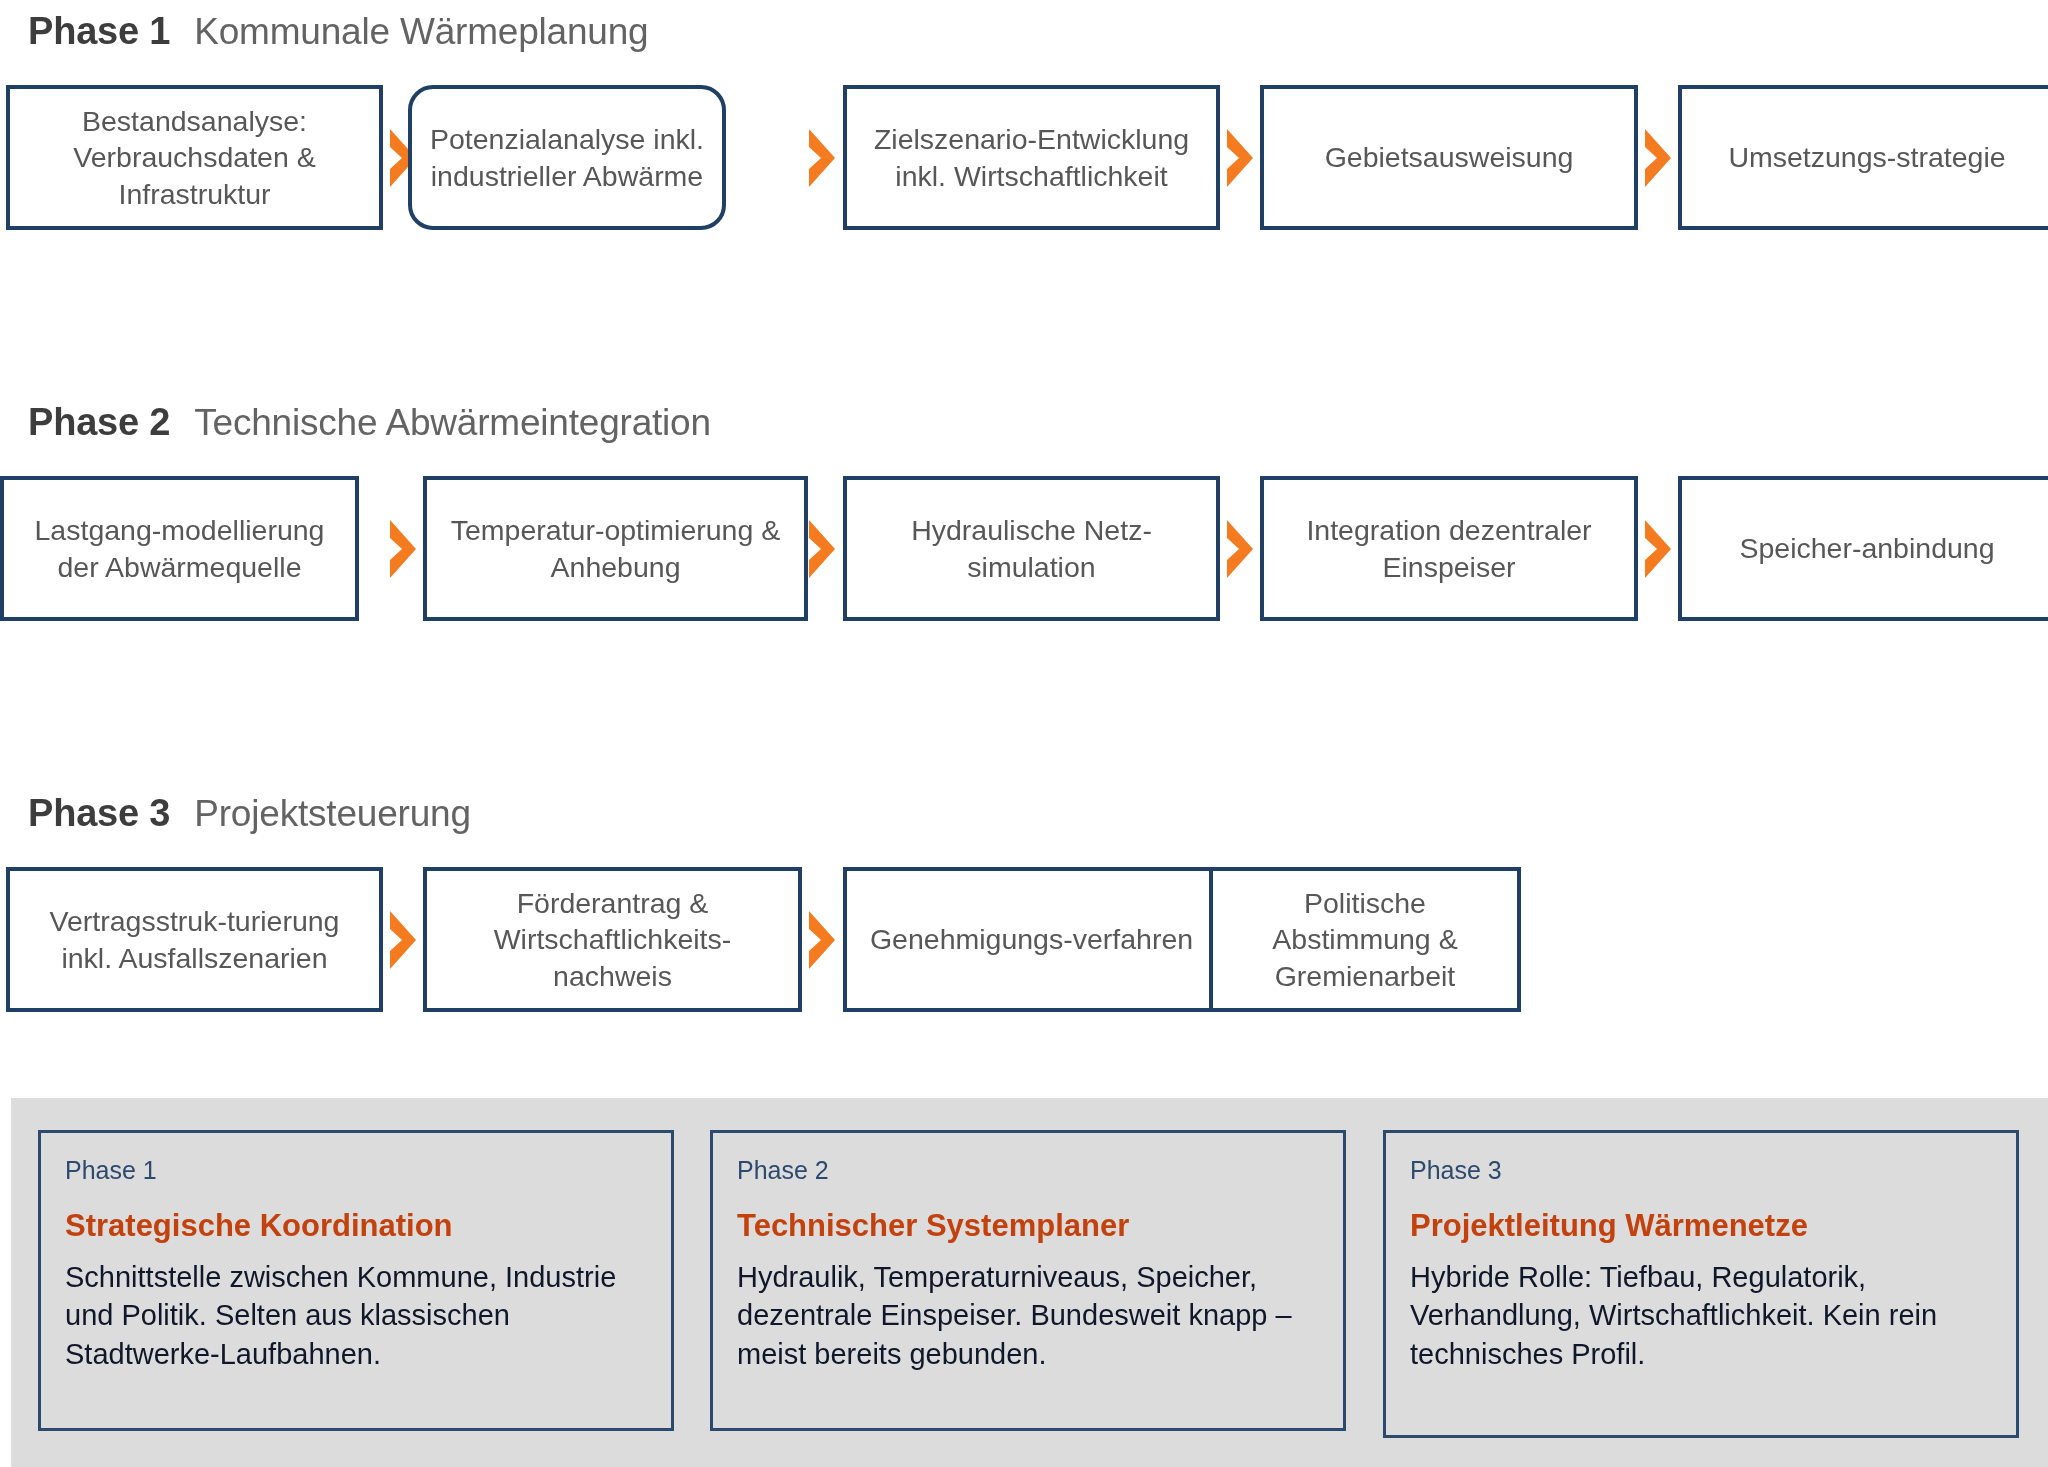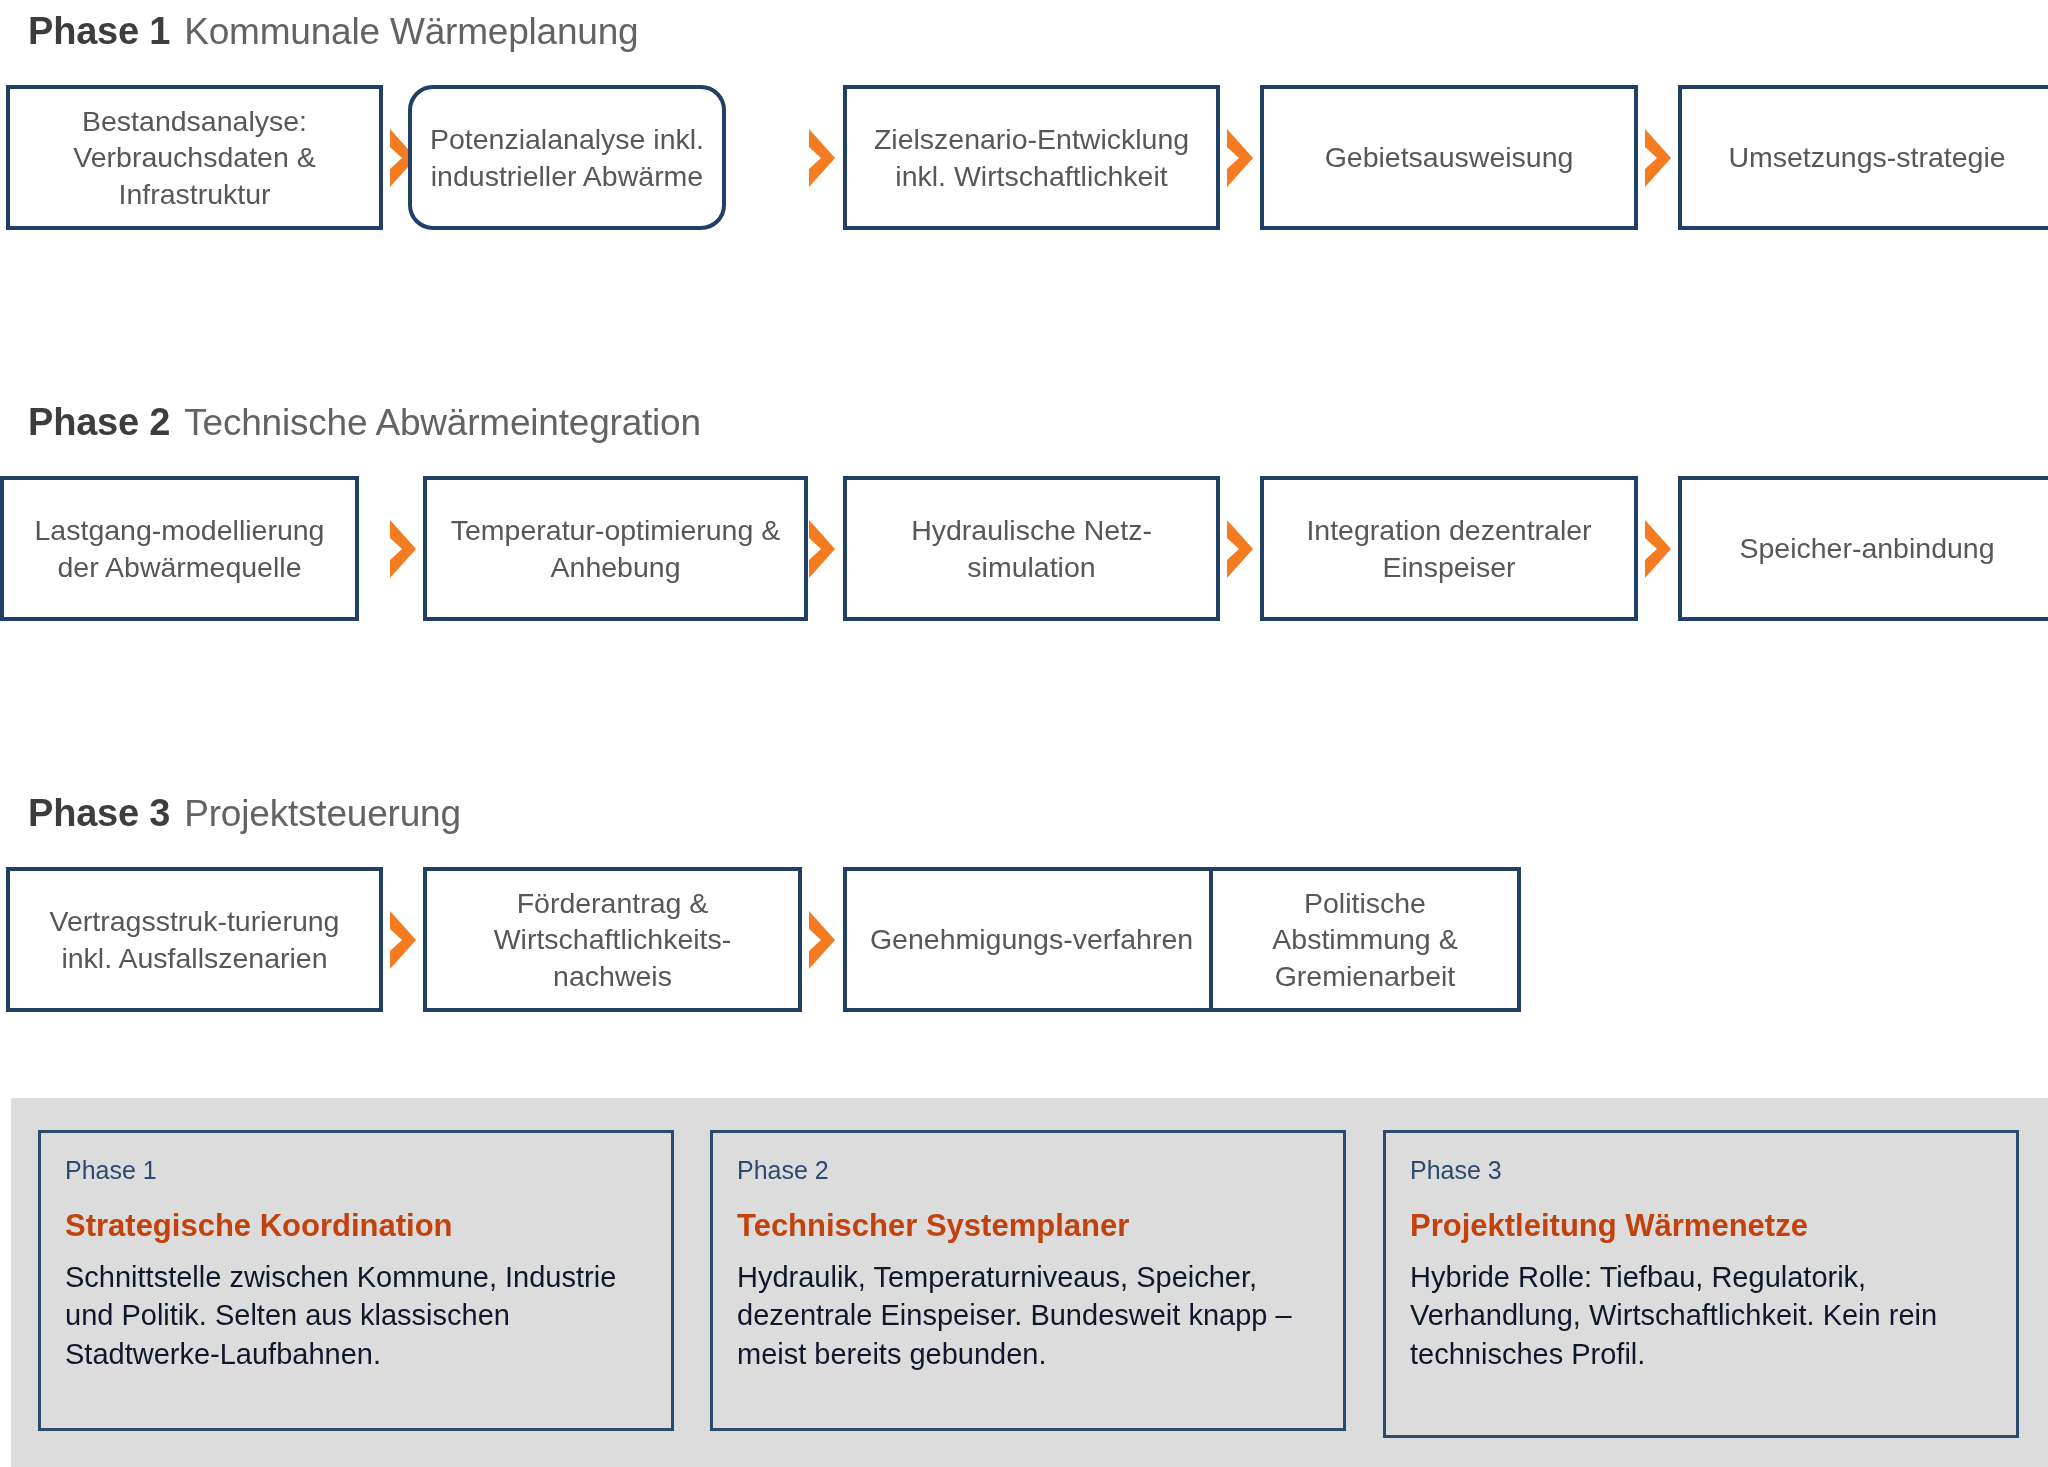--- a/index.html
+++ b/index.html
@@ -42,21 +42,21 @@
   .phase-header .ph-label {
     font-size: 38px;
     font-weight: bold;
     color: #3d3d3d;
     letter-spacing: -0.2px;
   }
   .phase-header .ph-title {
     font-size: 37px;
     font-weight: normal;
     color: #636363;
-    margin-left: 14px;
+    margin-left: 24px;
     letter-spacing: -0.2px;
   }
 
   .step-row {
     position: absolute;
     left: 0;
     top: 85px;
     width: 2048px;
     height: 145px;
   }

